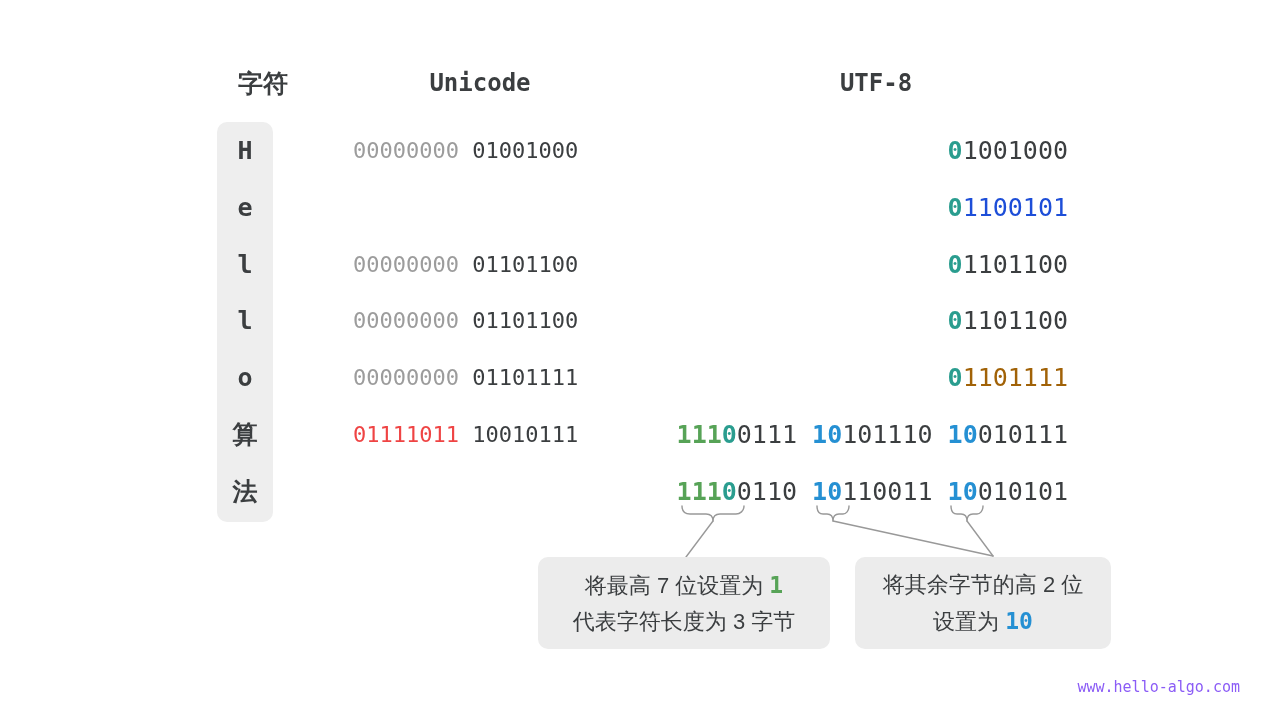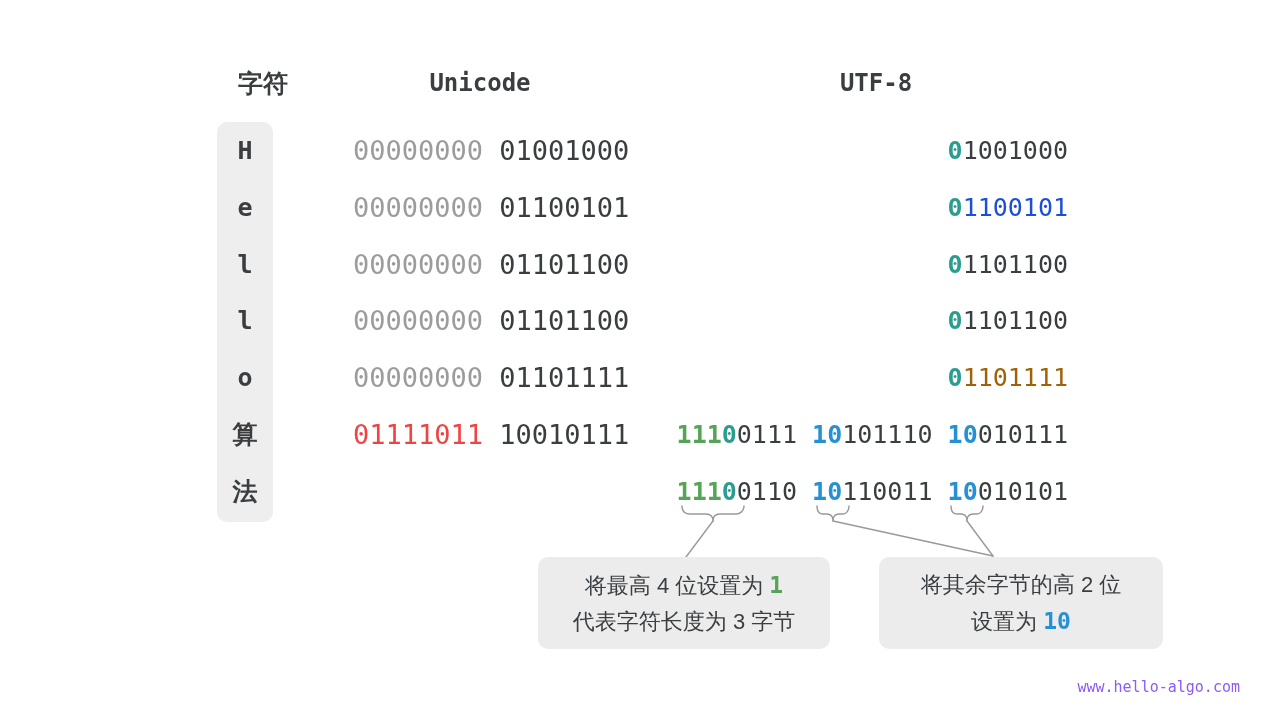--- a/index.html
+++ b/index.html
@@ -6,30 +6,30 @@
   .page{position:relative;width:1280px;height:720px;background:#ffffff;overflow:hidden;
         font-family:"Liberation Sans",sans-serif;color:#3b3e40;}
   .hdr{position:absolute;top:68px;height:30px;line-height:30px;font-weight:700;color:#3b3e40;}
   .hdr-char{left:225px;width:56px;text-align:center;font-size:25px;margin-left:10px;}
   .hdr-unicode{left:380px;width:200px;text-align:center;font-family:"DejaVu Sans Mono",monospace;font-size:24px;}
   .hdr-utf8{left:776px;width:200px;text-align:center;font-family:"DejaVu Sans Mono",monospace;font-size:24px;}
   .char-strip{position:absolute;left:217px;top:122px;width:56px;height:400px;background:#eeeeee;border-radius:10px;}
   .row{position:absolute;left:0;width:1280px;height:56px;line-height:56px;}
   .cell-char{position:absolute;left:217px;width:56px;text-align:center;
              font-family:"DejaVu Sans Mono",monospace;font-weight:700;font-size:25px;color:#3b3e40;}
-  .cell-unicode{position:absolute;left:353px;font-family:"DejaVu Sans Mono",monospace;font-size:27px;white-space:pre;}
+  .cell-unicode{position:absolute;left:353px;font-family:"DejaVu Sans Mono",monospace;font-size:22px;white-space:pre;}
   .cell-utf8{position:absolute;right:212px;width:440px;text-align:right;
              font-family:"DejaVu Sans Mono",monospace;font-size:25px;white-space:pre;}
   #annot{position:absolute;left:0;top:0;pointer-events:none;}
   .callout{position:absolute;top:557px;height:92px;background:#ececec;border-radius:10px;
            color:#3b3e40;font-size:22px;text-align:center;
            display:flex;flex-direction:column;justify-content:center;}
   .callout .cl-line{line-height:36px;white-space:pre;}
   .callout-left{left:538px;width:292px;}
-  .callout-right{left:855px;width:284px;margin-left:24px;}
+  .callout-right{left:855px;width:256px;}
   .num{font-family:"DejaVu Sans Mono",monospace;font-weight:700;font-size:23px;}
   .watermark{position:absolute;right:40px;bottom:24px;
              font-family:"DejaVu Sans Mono",monospace;font-size:15px;color:#8b5cf6;}
 </style>
 </head>
 <body>
 
 <div class="page">
 
   <div class="hdr hdr-char">字符</div>
@@ -39,21 +39,20 @@
   <div class="char-strip"></div>
 
   <div id="rows">
       <div class="row" style="top: 123px;">
         <div class="cell-char">H</div>
         <div class="cell-unicode"><span style="color: rgb(156, 156, 156);">00000000</span> <span style="color: rgb(59, 62, 64);">01001000</span></div>
         <div class="cell-utf8"><span style="color: rgb(42, 157, 143); font-weight: 700;">0</span><span style="color: rgb(59, 62, 64);">1001000</span></div>
       </div>
       <div class="row" style="top: 180px;">
         <div class="cell-char">e</div>
-        <div class="cell-unicode"><span style="color: rgb(156, 156, 156);">00000000</span> <span style="color: rgb(59, 62, 64);">01100101</span></div>
         <div class="cell-utf8"><span style="color: rgb(42, 157, 143); font-weight: 700;">0</span><span style="color: #1d4ed8;">1100101</span></div>
       </div>
       <div class="row" style="top: 237px;">
         <div class="cell-char">l</div>
         <div class="cell-unicode"><span style="color: rgb(156, 156, 156);">00000000</span> <span style="color: rgb(59, 62, 64);">01101100</span></div>
         <div class="cell-utf8"><span style="color: rgb(42, 157, 143); font-weight: 700;">0</span><span style="color: rgb(59, 62, 64);">1101100</span></div>
       </div>
       <div class="row" style="top: 293px;">
         <div class="cell-char">l</div>
         <div class="cell-unicode"><span style="color: rgb(156, 156, 156);">00000000</span> <span style="color: rgb(59, 62, 64);">01101100</span></div>
@@ -80,21 +79,21 @@
       <path d="M682,506 C682,511 684,514 690,514 L706,514 C711,514 713,517 713,521 C713,517 715,514 720,514 L736,514 C740,514 744,511 744,506"></path>
       <path d="M817,506 C817,511 819,514 823,514 L827,514 C831,514 833,517 833,521 C833,517 835,514 839,514 L843,514 C846,514 849,511 849,506"></path>
       <path d="M951,506 C951,511 953,514 957,514 L961,514 C965,514 967,517 967,521 C967,517 969,514 973,514 L977,514 C980,514 983,511 983,506"></path>
       <path d="M713,521 L686,557"></path>
       <path d="M833,521 L993,556"></path>
       <path d="M967,521 L993,556"></path>
     </g>
   </svg>
 
   <div class="callout callout-left">
-    <div class="cl-line" id="cl-l1"><span style="color: rgb(59, 62, 64);">将最高 4 位设置为 </span><span class="num" style="color: rgb(87, 163, 87);">1</span></div>
+    <div class="cl-line" id="cl-l1"><span style="color: rgb(59, 62, 64);">将最高 7 位设置为 </span><span class="num" style="color: rgb(87, 163, 87);">1</span></div>
     <div class="cl-line" id="cl-l2"><span style="color: rgb(59, 62, 64); margin-top: 40px;">代表字符长度为 3 字节</span></div>
   </div>
 
   <div class="callout callout-right">
     <div class="cl-line" id="cr-l1"><span style="color: rgb(59, 62, 64);">将其余字节的高 2 位</span></div>
     <div class="cl-line" id="cr-l2"><span style="color: rgb(59, 62, 64);">设置为 </span><span class="num" style="color: rgb(37, 144, 211);">10</span></div>
   </div>
 
   <div class="watermark">www.hello-algo.com</div>
 

